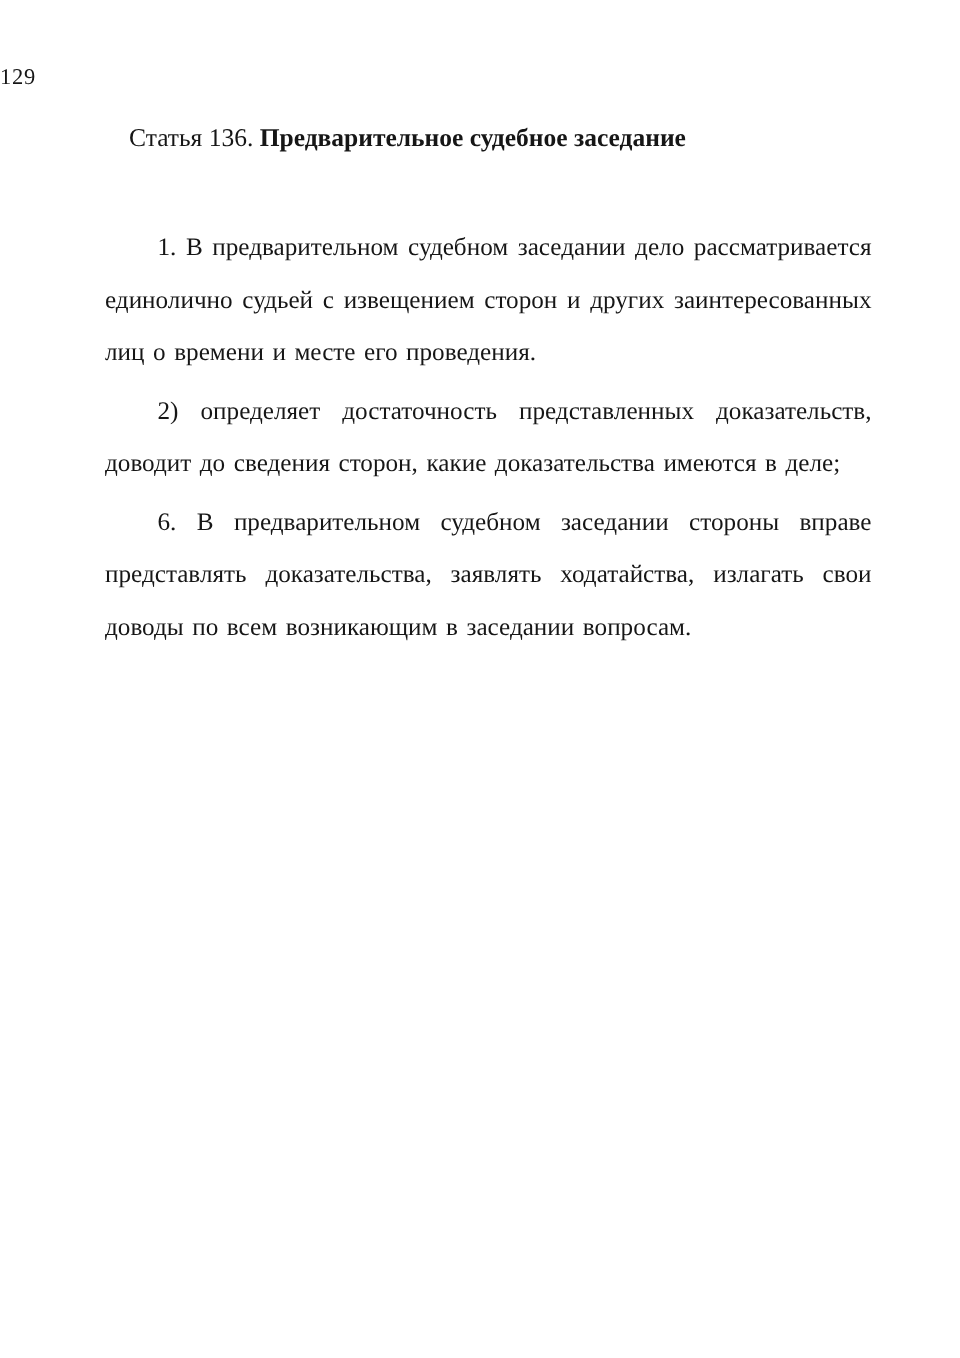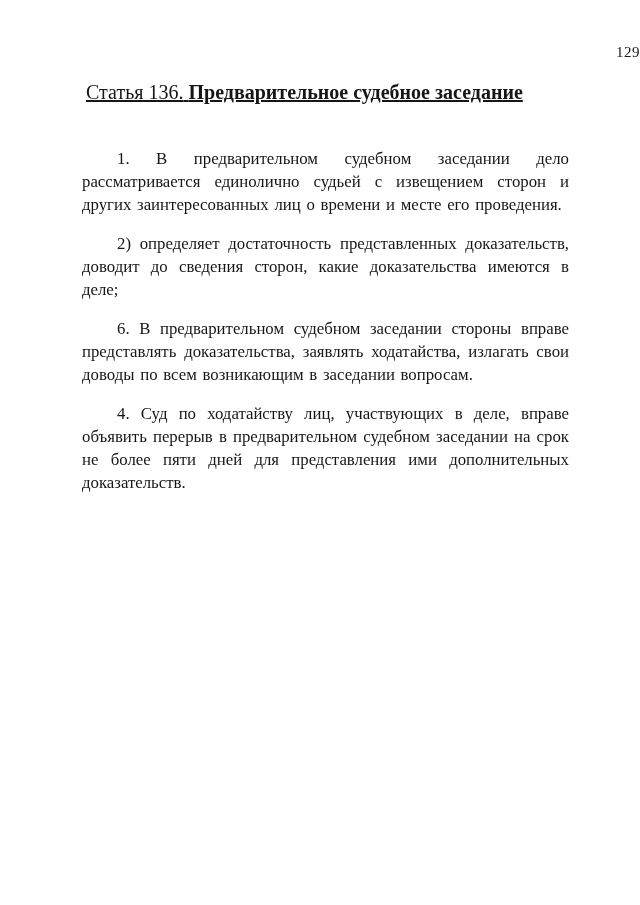--- a/index.html
+++ b/index.html
@@ -12,62 +12,60 @@
     width: 640px;
     height: 905px;
     margin: 0 auto;
     background: #ffffff;
     color: #161616;
     font-family: "Liberation Serif", "DejaVu Serif", serif;
     overflow: hidden;
   }
   .page-number {
     margin-top: 44px;
-    text-align: right;
+    text-align: left;
     font-size: 15px;
     line-height: 16px;
     letter-spacing: 0.5px;
   }
   .article-heading {
     margin: 22px 55px 0 86px;
-    font-size: 20px;
+    font-size: 17px;
     line-height: 20px;
     white-space: nowrap;
-    text-decoration: underline;
   }
   .article-heading .label {
     font-weight: normal;
   }
   .article-heading .title {
     font-weight: bold;
   }
   .content {
     margin: 45px 55px 0 66px; 
   }
   .content p {
-    margin: 16px;
+    margin: 4px;
     text-indent: 35px;
     text-align: justify;
     font-size: 16.8px;
-    line-height: 23px;
+    line-height: 35px;
     word-spacing: 1.5px;
   }
 </style>
 </head>
 <body>
 
 <div class="page">
 
   <div class="page-number">129</div>
 
   <div class="article-heading">
     <span class="label">Статья 136.</span>
     <span class="title">Предварительное судебное заседание</span>
   </div>
 
   <div class="content">
     <p>1. В предварительном судебном заседании дело рассматривается единолично судьей с извещением сторон и других заинтересованных лиц о времени и месте его проведения.</p>
     <p>2) определяет достаточность представленных доказательств, доводит до сведения сторон, какие доказательства имеются в деле;</p>
     <p>6. В предварительном судебном заседании стороны вправе представлять доказательства, заявлять ходатайства, излагать свои доводы по всем возникающим в заседании вопросам.</p>
-    <p>4. Суд по ходатайству лиц, участвующих в деле, вправе объявить перерыв в предварительном судебном заседании на срок не более пяти дней для представления ими дополнительных доказательств.</p>
   </div>
 
 </div>
 
 </body></html>

